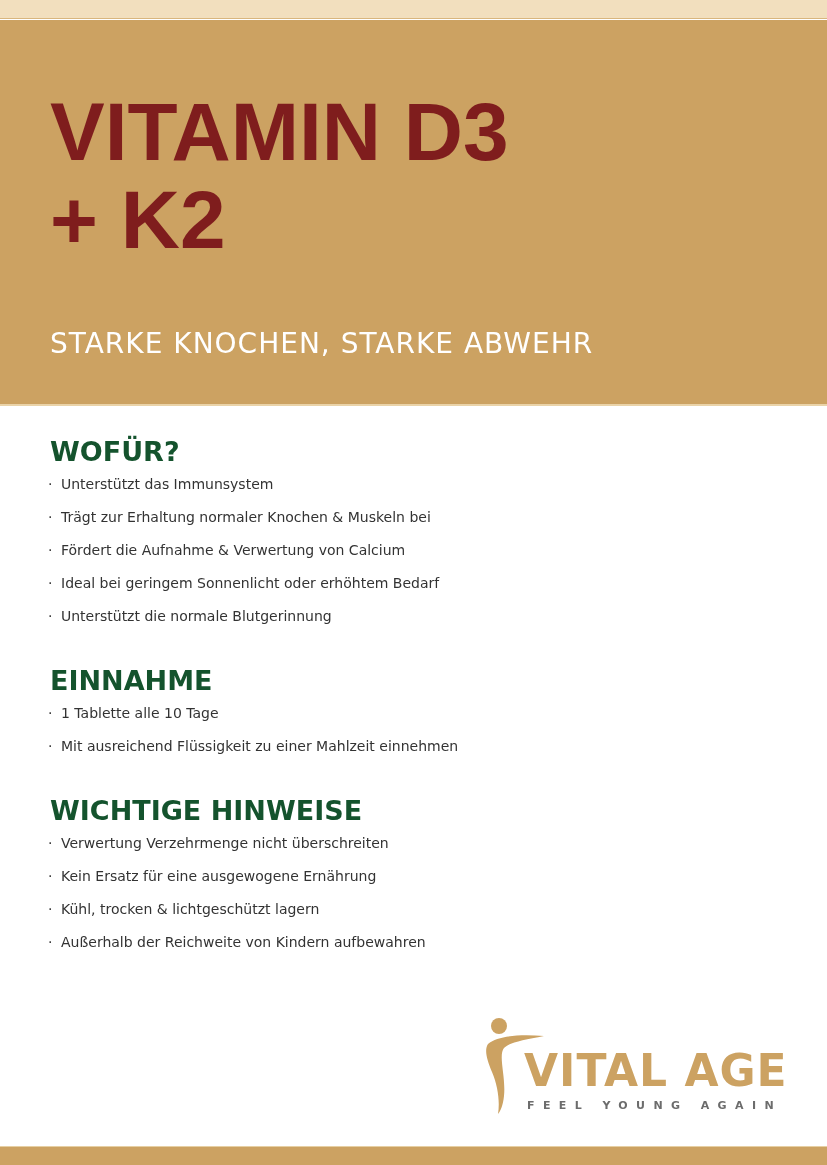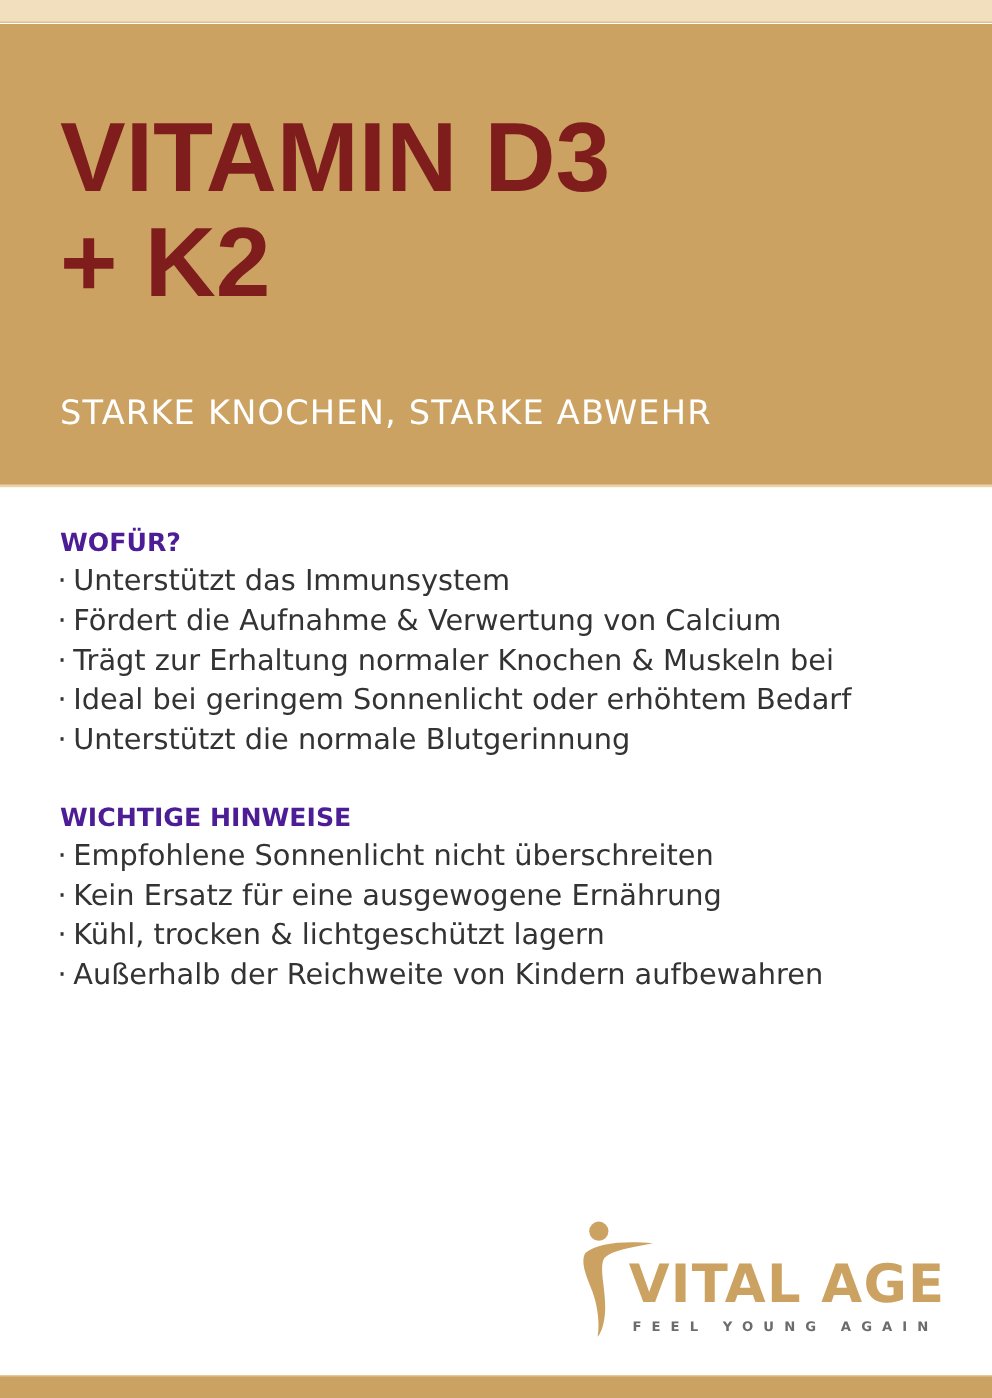--- a/index.html
+++ b/index.html
@@ -9,23 +9,23 @@
     .top-strip { position: absolute; left: 0; top: 0; width: 827px; height: 19px; background: #f2dfbe; border-bottom: 1px solid #d9b67e; }
     .header-band { position: absolute; left: 0; top: 20px; width: 827px; height: 384px; background: #cca262; }
     .header-band::after { content: ""; position: absolute; left: 0; bottom: -2px; width: 100%; height: 2px; background: #ead3a8; }
 
     .title { position: absolute; left: 50px; top: 88px; color: #7f1d1d; font-family: Liberation Sans, sans-serif; font-weight: bold; font-size: 82px; line-height: 88px; letter-spacing: 0px; }
     .title .line { display: block; white-space: nowrap; }
     .subtitle { position: absolute; left: 50px; top: 307px; color: #ffffff; font-family: "DejaVu Sans", sans-serif; font-weight: normal; font-size: 28px; letter-spacing: 1px; white-space: nowrap; margin-top: 20px; }
 
     .content { position: absolute; left: 50px; top: 436px; width: 740px; }
     .section { margin-bottom: 32px; }
-    .section-title { font-family: "DejaVu Sans", sans-serif; font-weight: bold; font-size: 21px; color: #4c1d95; height: 32px; line-height: 32px; }
+    .section-title { font-family: "DejaVu Sans", sans-serif; font-weight: bold; font-size: 27px; color: #14532d; height: 32px; line-height: 32px; }
     .list { list-style: none; }
-    .list li { font-family: "DejaVu Sans", sans-serif; font-size: 24px; color: #333333; height: 33px; line-height: 33px; white-space: nowrap; margin-left: -2px; }
+    .list li { font-family: "DejaVu Sans", sans-serif; font-size: 14px; color: #333333; height: 33px; line-height: 33px; white-space: nowrap; margin-left: -2px; }
     .bullet { display: inline-block; width: 13px; }
 
     .logo { position: absolute; left: 484px; top: 1016px; width: 310px; height: 104px; }
     .logo-figure { position: absolute; left: 0; top: 0; width: 64px; height: 100px; }
     .logo-name { position: absolute; left: 40px; top: 30px; font-family: "DejaVu Sans", sans-serif; font-weight: bold; font-size: 44px; color: #cca262; letter-spacing: 1px; white-space: nowrap; line-height: 50px; }
     .logo-tagline { position: absolute; left: 43px; top: 83px; font-family: "DejaVu Sans", sans-serif; font-weight: bold; font-size: 11px; color: #6c6c6c; letter-spacing: 8.4px; white-space: nowrap; }
 
     .bottom-strip { position: absolute; left: 0; top: 1146px; width: 827px; height: 19px; background: #cca262; border-top: 1px solid #e6cfa3; }
   </style>
 </head>
@@ -41,32 +41,39 @@
   <span class="line">+ K2</span>
 </h1>
 <div class="subtitle">STARKE KNOCHEN, STARKE ABWEHR</div>
 
 <div class="content">
 
   <div class="section">
     <div class="section-title">WOFÜR?</div>
     <ul class="list">
       <li><span class="bullet">·</span><span>Unterstützt das Immunsystem</span></li>
+      <li><span class="bullet">·</span><span>Trägt zur Erhaltung normaler Knochen &amp; Muskeln bei</span></li>
       <li><span class="bullet">·</span><span>Fördert die Aufnahme &amp; Verwertung von Calcium</span></li>
-      <li><span class="bullet">·</span><span>Trägt zur Erhaltung normaler Knochen &amp; Muskeln bei</span></li>
       <li><span class="bullet">·</span><span>Ideal bei geringem Sonnenlicht oder erhöhtem Bedarf</span></li>
       <li><span class="bullet">·</span><span>Unterstützt die normale Blutgerinnung</span></li>
     </ul>
   </div>
 
+  <div class="section">
+    <div class="section-title">EINNAHME</div>
+    <ul class="list">
+      <li><span class="bullet">·</span><span>1 Tablette alle 10 Tage</span></li>
+      <li><span class="bullet">·</span><span>Mit ausreichend Flüssigkeit zu einer Mahlzeit einnehmen</span></li>
+    </ul>
+  </div>
 
   <div class="section">
     <div class="section-title">WICHTIGE HINWEISE</div>
     <ul class="list">
-      <li><span class="bullet">·</span><span>Empfohlene Sonnenlicht nicht überschreiten</span></li>
+      <li><span class="bullet">·</span><span>Verwertung Verzehrmenge nicht überschreiten</span></li>
       <li><span class="bullet">·</span><span>Kein Ersatz für eine ausgewogene Ernährung</span></li>
       <li><span class="bullet">·</span><span>Kühl, trocken &amp; lichtgeschützt lagern</span></li>
       <li><span class="bullet">·</span><span>Außerhalb der Reichweite von Kindern aufbewahren</span></li>
     </ul>
   </div>
 
 </div>
 
 <div class="logo">
   <svg class="logo-figure" viewBox="0 0 64 100" width="64" height="100">

